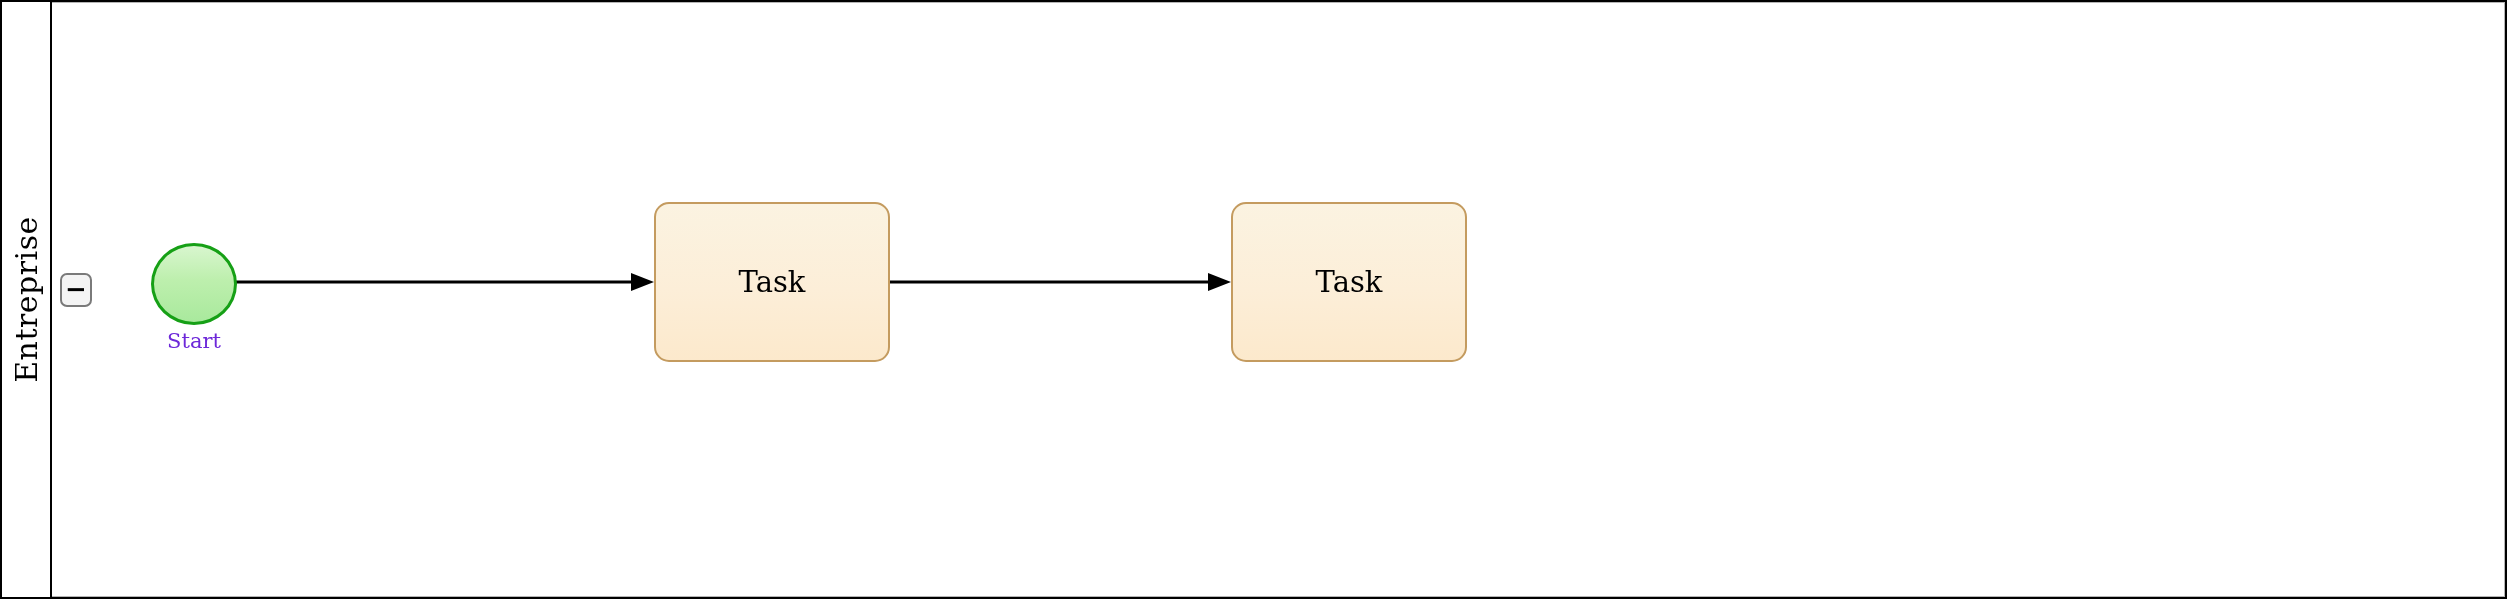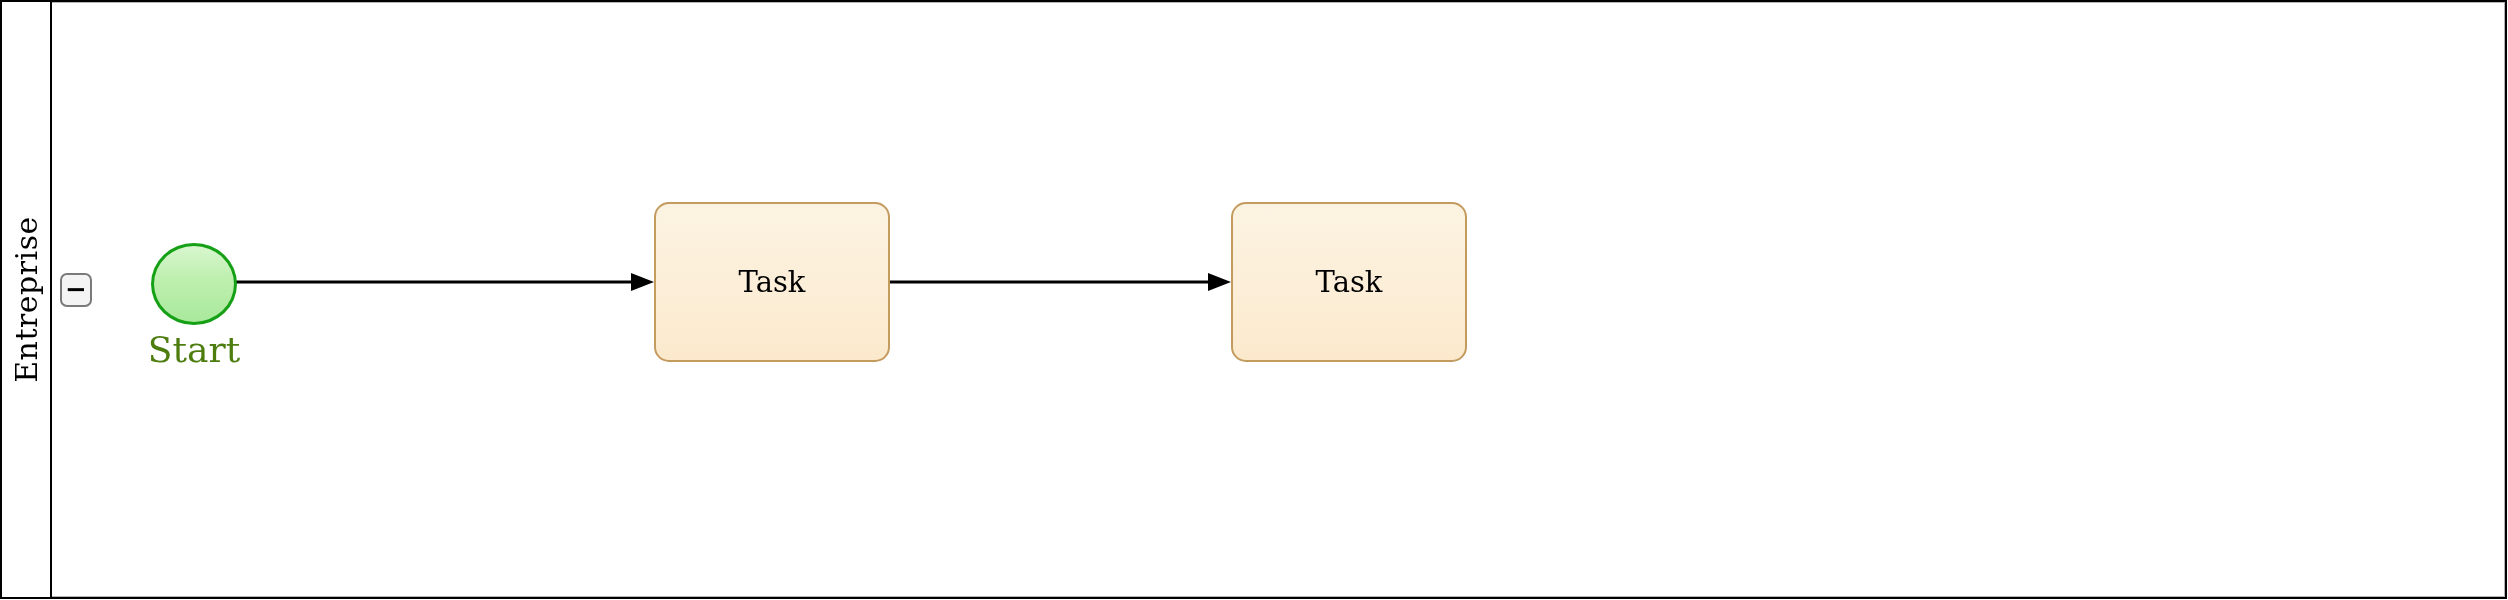--- a/index.html
+++ b/index.html
@@ -85,22 +85,22 @@
     border: 3px solid #16a016;
     border-radius: 50%;
     background: linear-gradient(180deg, #d8f6ce 0%, #bdeFad 45%, #a9e99d 100%);
   }
   .start-label {
     position: absolute;
     left: 112px;
     top: 327px;
     width: 160px;
     text-align: center;
-    font-size: 36px;
-    color: #4d7c0f;
+    font-size: 21px;
+    color: #6d28d9;
   }
   
   .task {
     position: absolute;
     width: 232px;
     height: 156px;
     border: 2px solid #c49b5f;
     border-radius: 15px;
     background: linear-gradient(180deg, #fbf3e1 0%, #fceed8 55%, #fce9cc 100%);
     display: flex;

